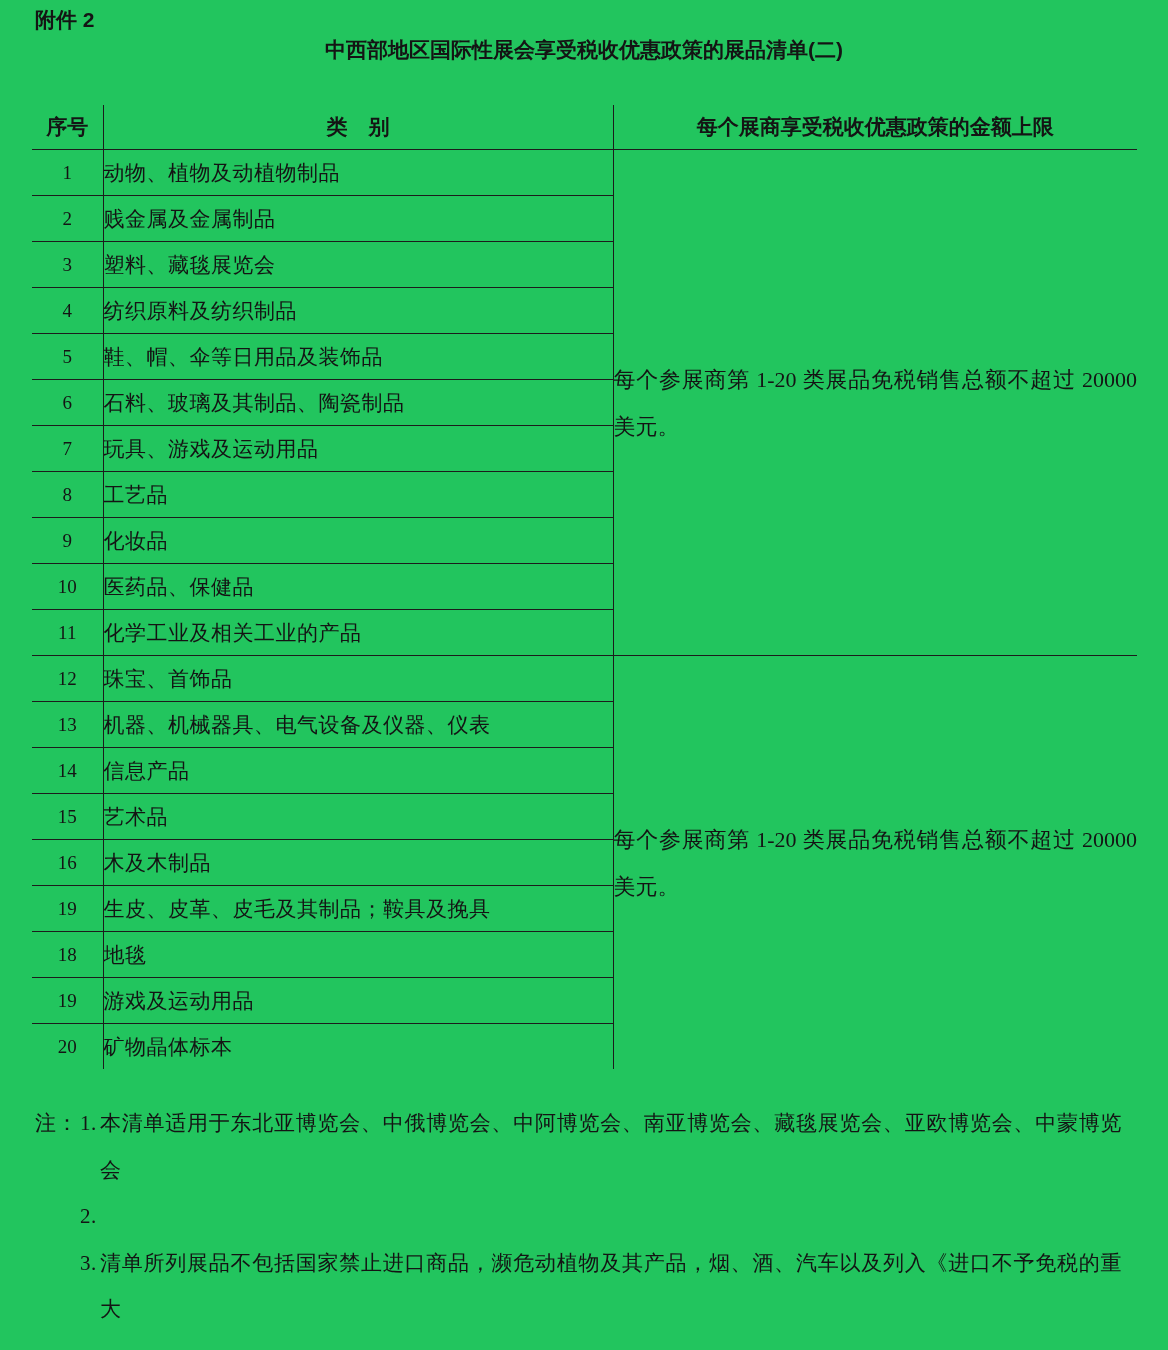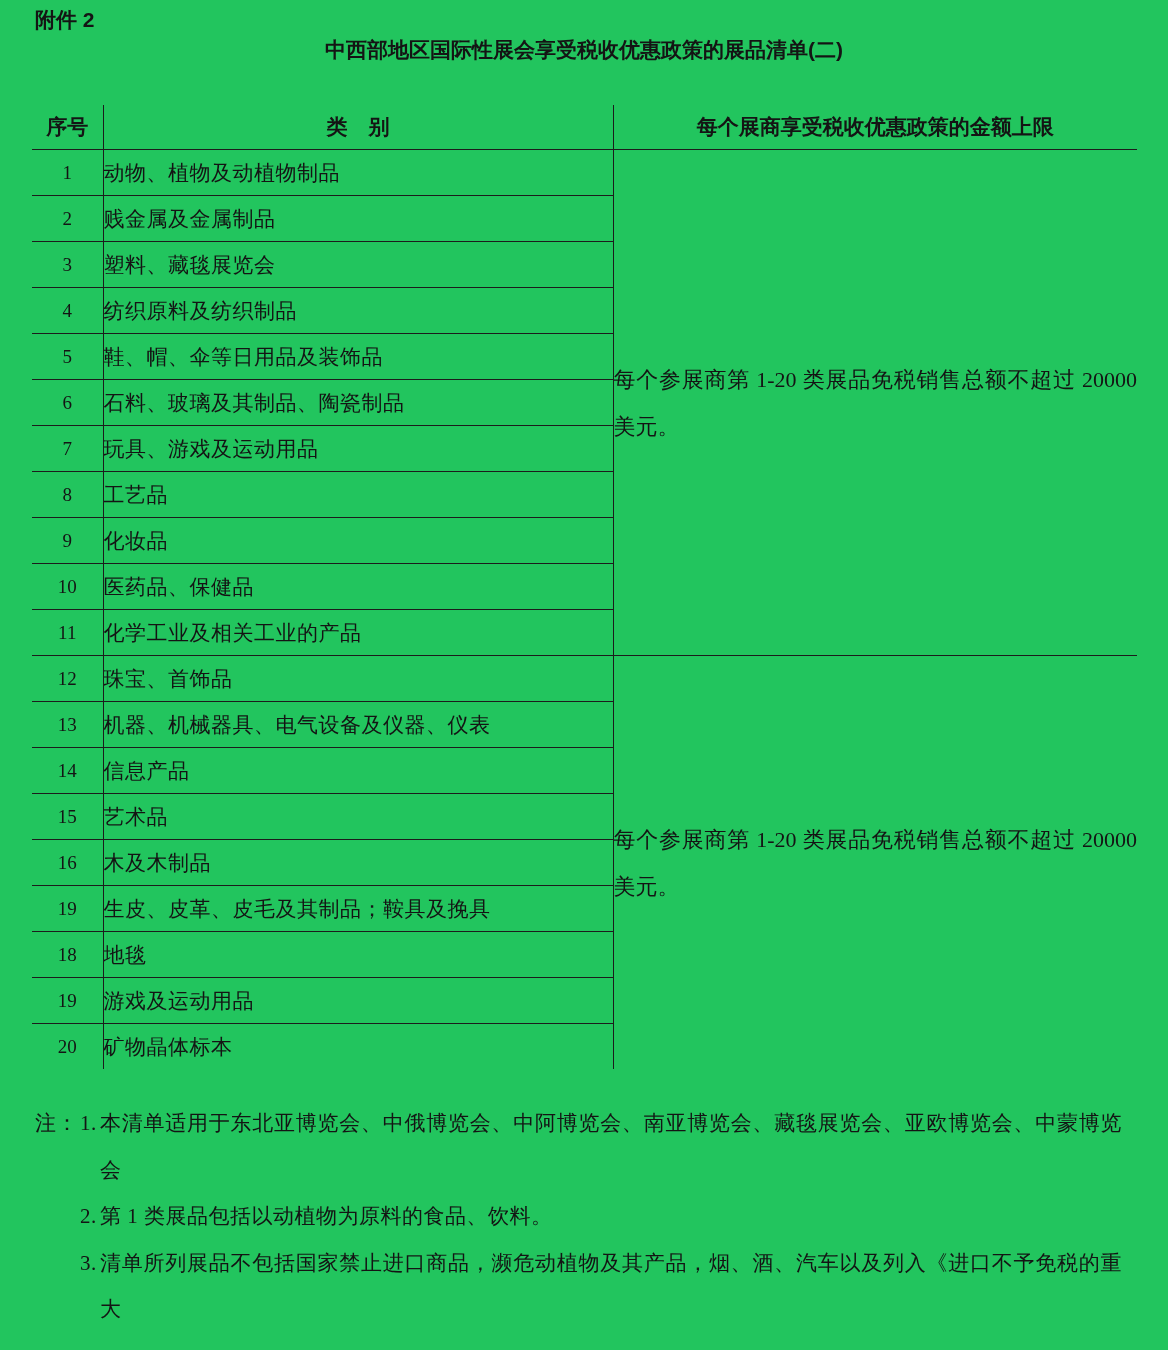--- a/index.html
+++ b/index.html
@@ -211,21 +211,20 @@
 
   <div class="notes">
     <div class="note-line">
       <span class="sp-label">注：</span>
         <span class="sp-num">1.</span>
         <span class="note-text stretch">本清单适用于东北亚博览会、中俄博览会、中阿博览会、南亚博览会、藏毯展览会、亚欧博览会、中蒙博览会</span>
     </div>
     <div class="note-line">
       <span class="sp-label"></span>
         <span class="sp-num">2.</span>
-        <span class="note-text">第 1 类展品包括以动植物为原料的食品、饮料。</span>
     </div>
     <div class="note-line">
       <span class="sp-label"></span>
         <span class="sp-num">3.</span>
         <span class="note-text stretch">清单所列展品不包括国家禁止进口商品，濒危动植物及其产品，烟、酒、汽车以及列入《进口不予免税的重大</span>
     </div>
 
   </div>
 
 </div>

